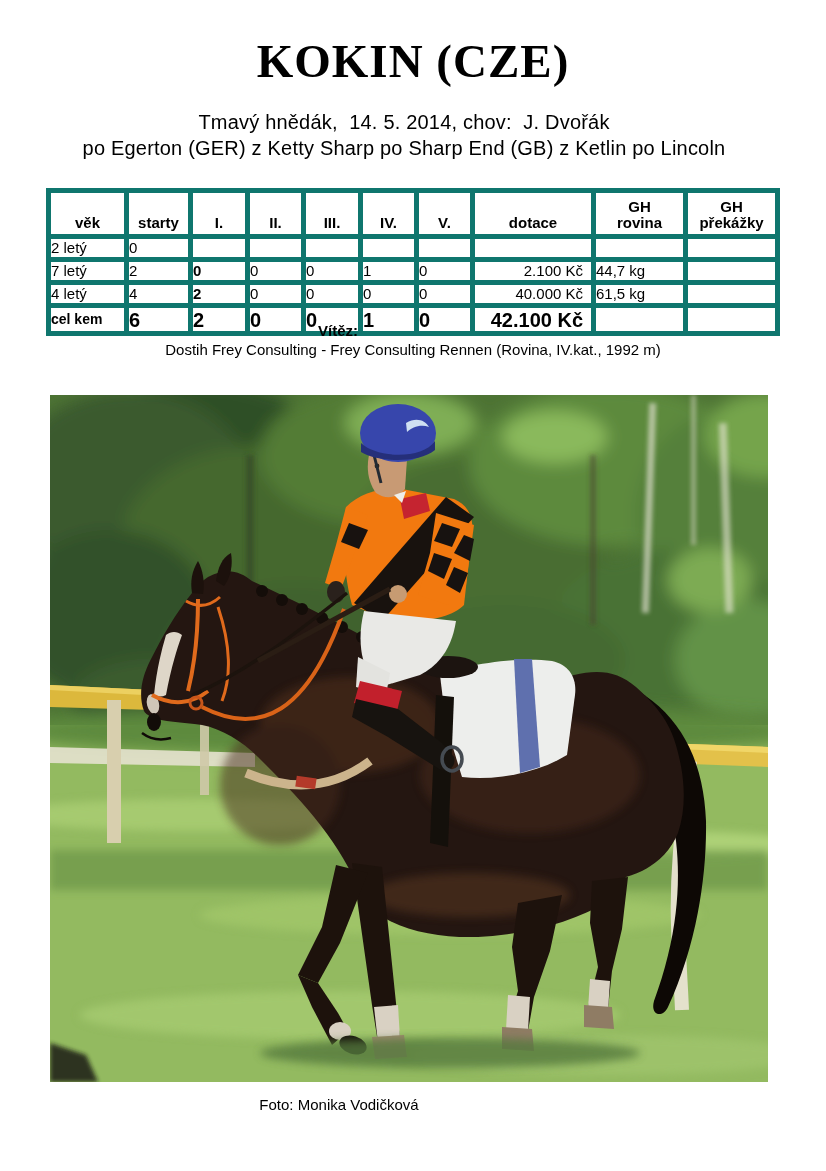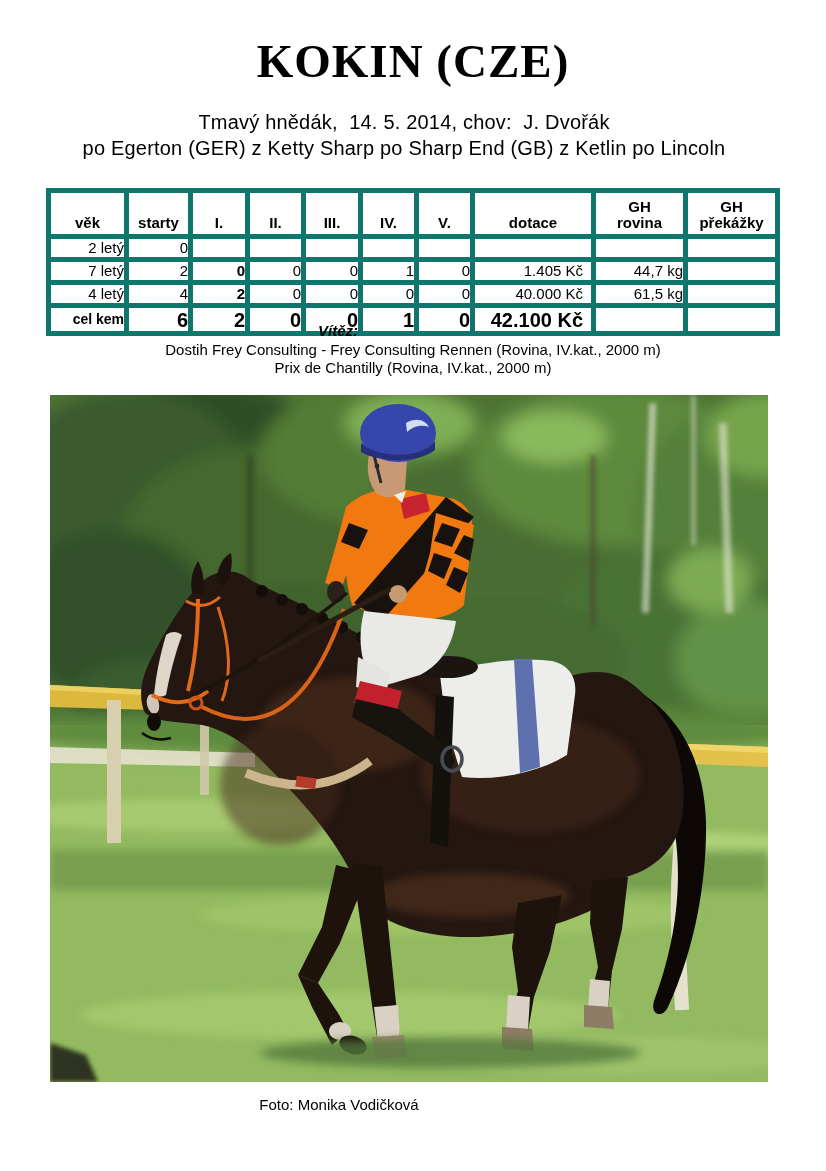--- a/index.html
+++ b/index.html
@@ -21,28 +21,28 @@
   #subtitle2{top:137px;}
 
   
   #stats{top:188px;left:46px;}
   table{border-collapse:collapse;table-layout:fixed;width:729px;border:2px solid #000;}
   th,td{border:5px solid #0f766e;overflow:hidden;white-space:nowrap;}
   thead th{
     font-weight:bold;font-size:15px;text-align:center;vertical-align:bottom;
     height:36px;padding:2px 0 3px;line-height:1.08;border-bottom:2px solid #000;
   }
-  tbody td{font-size:15px;text-align:right;height:18px;line-height:1.1;padding:0;}
+  tbody td{font-size:15px;text-align:left;height:18px;line-height:1.1;padding:0;}
   td.dotace{text-align:right;padding-right:8px;}
   td.bold{font-weight:bold;}
   tr.total td{font-weight:bold;font-size:20px;height:23px;}
   tr.total td.veklabel{font-size:14px;}
 
   
-  #winner-heading{top:322px;left:0;width:676px;text-align:center;font-size:15px;font-weight:bold;font-style:italic;}
+  #winner-heading{top:322px;left:0;width:676px;text-align:center;font-size:15px;font-weight:bold;}
   .winner-line{left:0;width:826px;text-align:center;font-size:15px;}
   #winner-line1{top:341px;}
   #winner-line2{top:359px;}
 
   
   #photo{top:395px;left:50px;width:718px;height:687px;}
   #caption{top:1096px;left:0;width:678px;text-align:center;font-size:15px;}
 </style>
 </head>
 <body>
@@ -95,21 +95,21 @@
           <td></td>
         </tr>
         <tr>
           <td>7 letý</td>
           <td>2</td>
           <td class="bold">0</td>
           <td>0</td>
           <td>0</td>
           <td>1</td>
           <td>0</td>
-          <td class="dotace">1.405 Kč</td>
+          <td class="dotace">2.100 Kč</td>
           <td>44,7 kg</td>
           <td></td>
         </tr>
         <tr>
           <td>4 letý</td>
           <td>4</td>
           <td class="bold">2</td>
           <td>0</td>
           <td>0</td>
           <td>0</td>
@@ -128,22 +128,21 @@
           <td>0</td>
           <td class="dotace">42.100 Kč</td>
           <td></td>
           <td></td>
         </tr>
       </tbody>
     </table>
   </div>
 
   <div id="winner-heading" class="abs">Vítěz:</div>
-  <div id="winner-line1" class="abs winner-line">Dostih Frey Consulting - Frey Consulting Rennen (Rovina, IV.kat., 2000 m)</div>
-  <div id="winner-line2" class="abs winner-line">Prix de Chantilly (Rovina, IV.kat., 2000 m)</div>
+  <div id="winner-line1" class="abs winner-line">Dostih Frey Consulting - Frey Consulting Rennen (Rovina, IV.kat., 1992 m)</div>
 
   <svg id="photo" class="abs" viewBox="0 0 718 687" role="img">
     <defs>
       <filter id="blur8" x="-40%" y="-40%" width="180%" height="180%">
           <feGaussianBlur stdDeviation="8"></feGaussianBlur>
         </filter>
       <filter id="blur4" x="-40%" y="-40%" width="180%" height="180%">
           <feGaussianBlur stdDeviation="4"></feGaussianBlur>
         </filter>
       <filter id="blur2" x="-40%" y="-40%" width="180%" height="180%">

